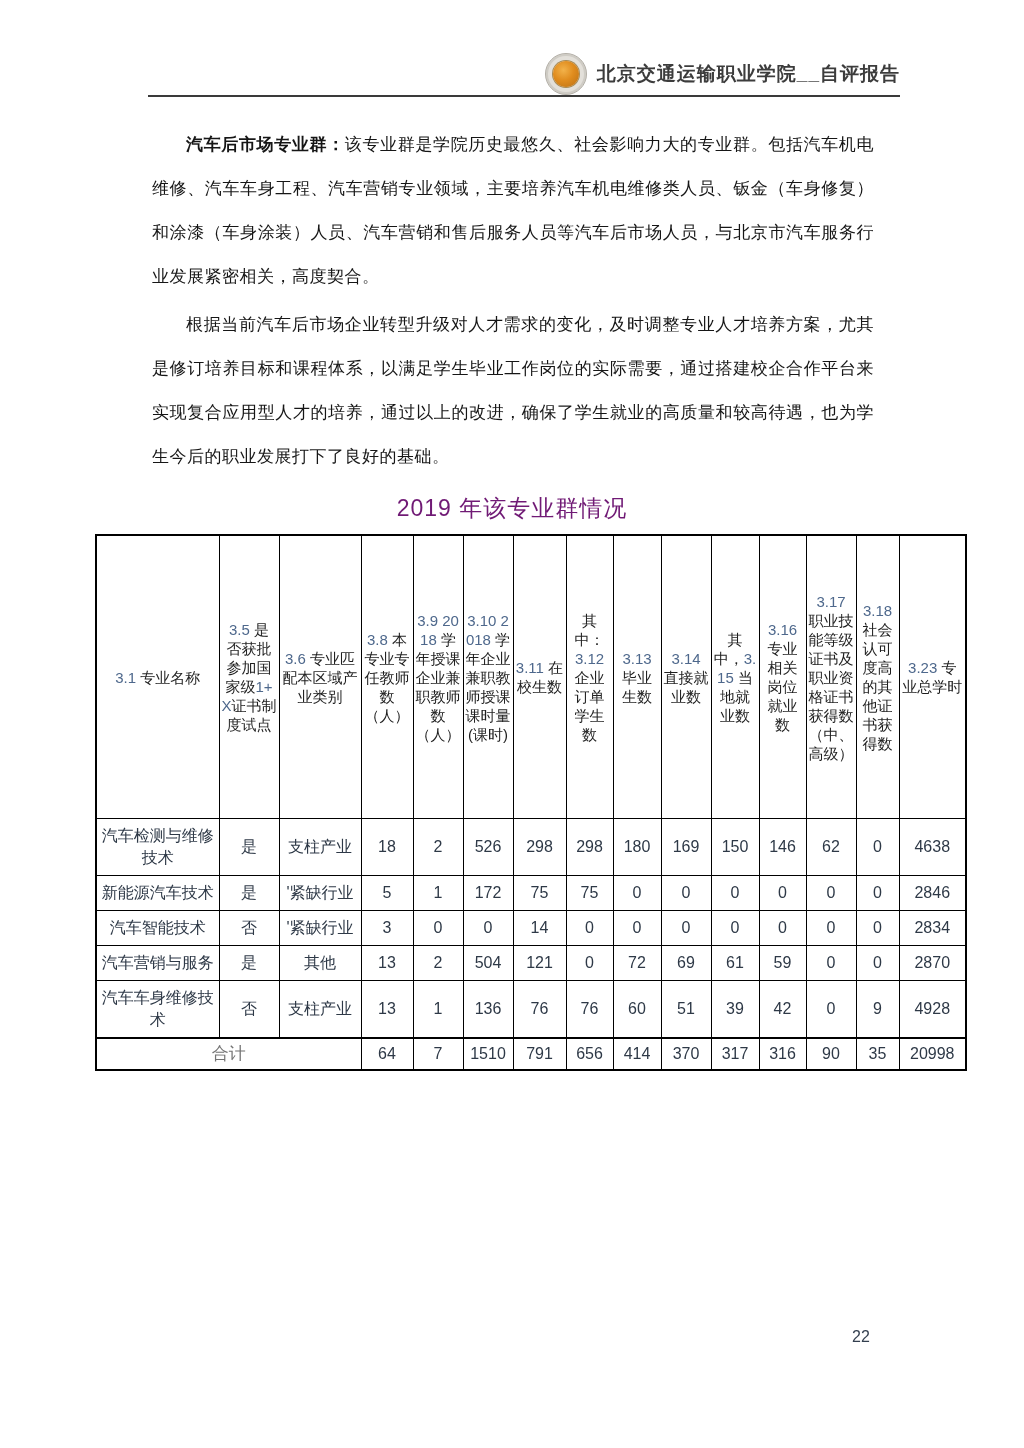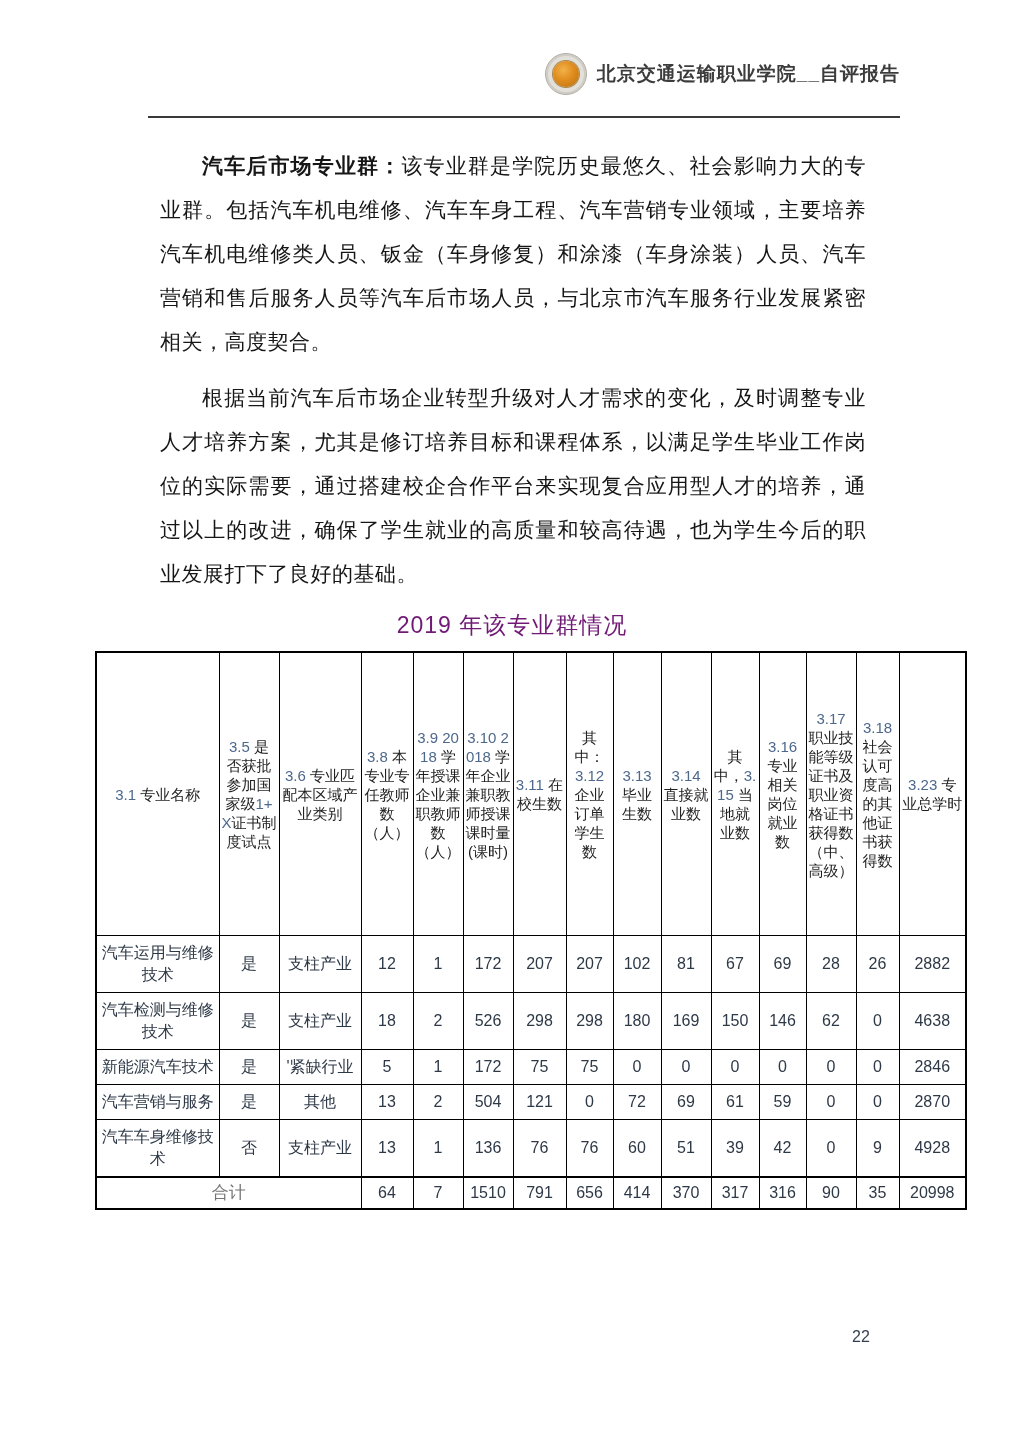--- a/index.html
+++ b/index.html
@@ -11,21 +11,21 @@
     color:#1c1c1c;
     overflow:hidden;
     margin:0 auto;
   }
   
   .hdr{
     margin:53px 124px 0 148px;
     height:42px;
     display:flex;justify-content:flex-end;align-items:center;gap:10px;
     border-bottom:2px solid #3a3a3a;
-    padding-bottom:21px;
+    padding-bottom:0;
   }
   .seal{
     width:40px;height:40px;border-radius:50%;
     background:#e3e0da;border:1px solid #b3afa7;
     display:flex;align-items:center;justify-content:center;
     box-shadow:inset 0 0 0 2px #cfccc5;
     flex:0 0 auto;
   }
   .seal-core{
     width:26px;height:26px;border-radius:50%;
@@ -34,23 +34,23 @@
   }
   .hdr-title{
     font-size:19px;font-weight:bold;color:#3c3c3c;letter-spacing:1px;
     white-space:nowrap;
   }
   
   .content{
     margin:26px 146px 0 148px;
   }
   .para{
-    font-size:21px;line-height:44px;
+    font-size:17px;line-height:44px;
     text-align:justify;text-indent:2em;
-    margin:12px;color:#161616;letter-spacing:0.5px;
+    margin:4px;color:#161616;letter-spacing:0.5px;
     word-break:break-all;
   }
   .para .lead{font-weight:bold;}
   
   .tbl-title{
     margin:14px 0 10px 0;
     text-align:center;font-size:23px;font-weight:normal;color:#701a75;
     letter-spacing:1px;
   }
   table.grid{
@@ -153,37 +153,20 @@
           <th><span class="num">3.14</span> 直接就业数</th>
           <th>其中，<span class="num">3.15</span> 当地就业数</th>
           <th><span class="num">3.16</span> 专业相关岗位就业数</th>
           <th><span class="num">3.17</span> 职业技能等级证书及职业资格证书获得数（中、高级）</th>
           <th><span class="num">3.18</span> 社会认可度高的其他证书获得数</th>
           <th><span class="num">3.23</span> 专业总学时</th>
         </tr>
     </thead>
     <tbody>
         <tr>
-          <td class="name">汽车运用与维修技术</td>
-          <td class="txt">是</td>
-          <td class="txt">支柱产业</td>
-          <td class="val">12</td>
-          <td class="val">1</td>
-          <td class="val">172</td>
-          <td class="val">207</td>
-          <td class="val">207</td>
-          <td class="val">102</td>
-          <td class="val">81</td>
-          <td class="val">67</td>
-          <td class="val">69</td>
-          <td class="val">28</td>
-          <td class="val">26</td>
-          <td class="val">2882</td>
-        </tr>
-        <tr>
           <td class="name">汽车检测与维修技术</td>
           <td class="txt">是</td>
           <td class="txt">支柱产业</td>
           <td class="val">18</td>
           <td class="val">2</td>
           <td class="val">526</td>
           <td class="val">298</td>
           <td class="val">298</td>
           <td class="val">180</td>
           <td class="val">169</td>
@@ -202,20 +185,37 @@
           <td class="val">172</td>
           <td class="val">75</td>
           <td class="val">75</td>
           <td class="val">0</td>
           <td class="val">0</td>
           <td class="val">0</td>
           <td class="val">0</td>
           <td class="val">0</td>
           <td class="val">0</td>
           <td class="val">2846</td>
+        </tr>
+        <tr>
+          <td class="name">汽车智能技术</td>
+          <td class="txt">否</td>
+          <td class="txt">'紧缺行业</td>
+          <td class="val">3</td>
+          <td class="val">0</td>
+          <td class="val">0</td>
+          <td class="val">14</td>
+          <td class="val">0</td>
+          <td class="val">0</td>
+          <td class="val">0</td>
+          <td class="val">0</td>
+          <td class="val">0</td>
+          <td class="val">0</td>
+          <td class="val">0</td>
+          <td class="val">2834</td>
         </tr>
         <tr>
           <td class="name">汽车营销与服务</td>
           <td class="txt">是</td>
           <td class="txt">其他</td>
           <td class="val">13</td>
           <td class="val">2</td>
           <td class="val">504</td>
           <td class="val">121</td>
           <td class="val">0</td>

